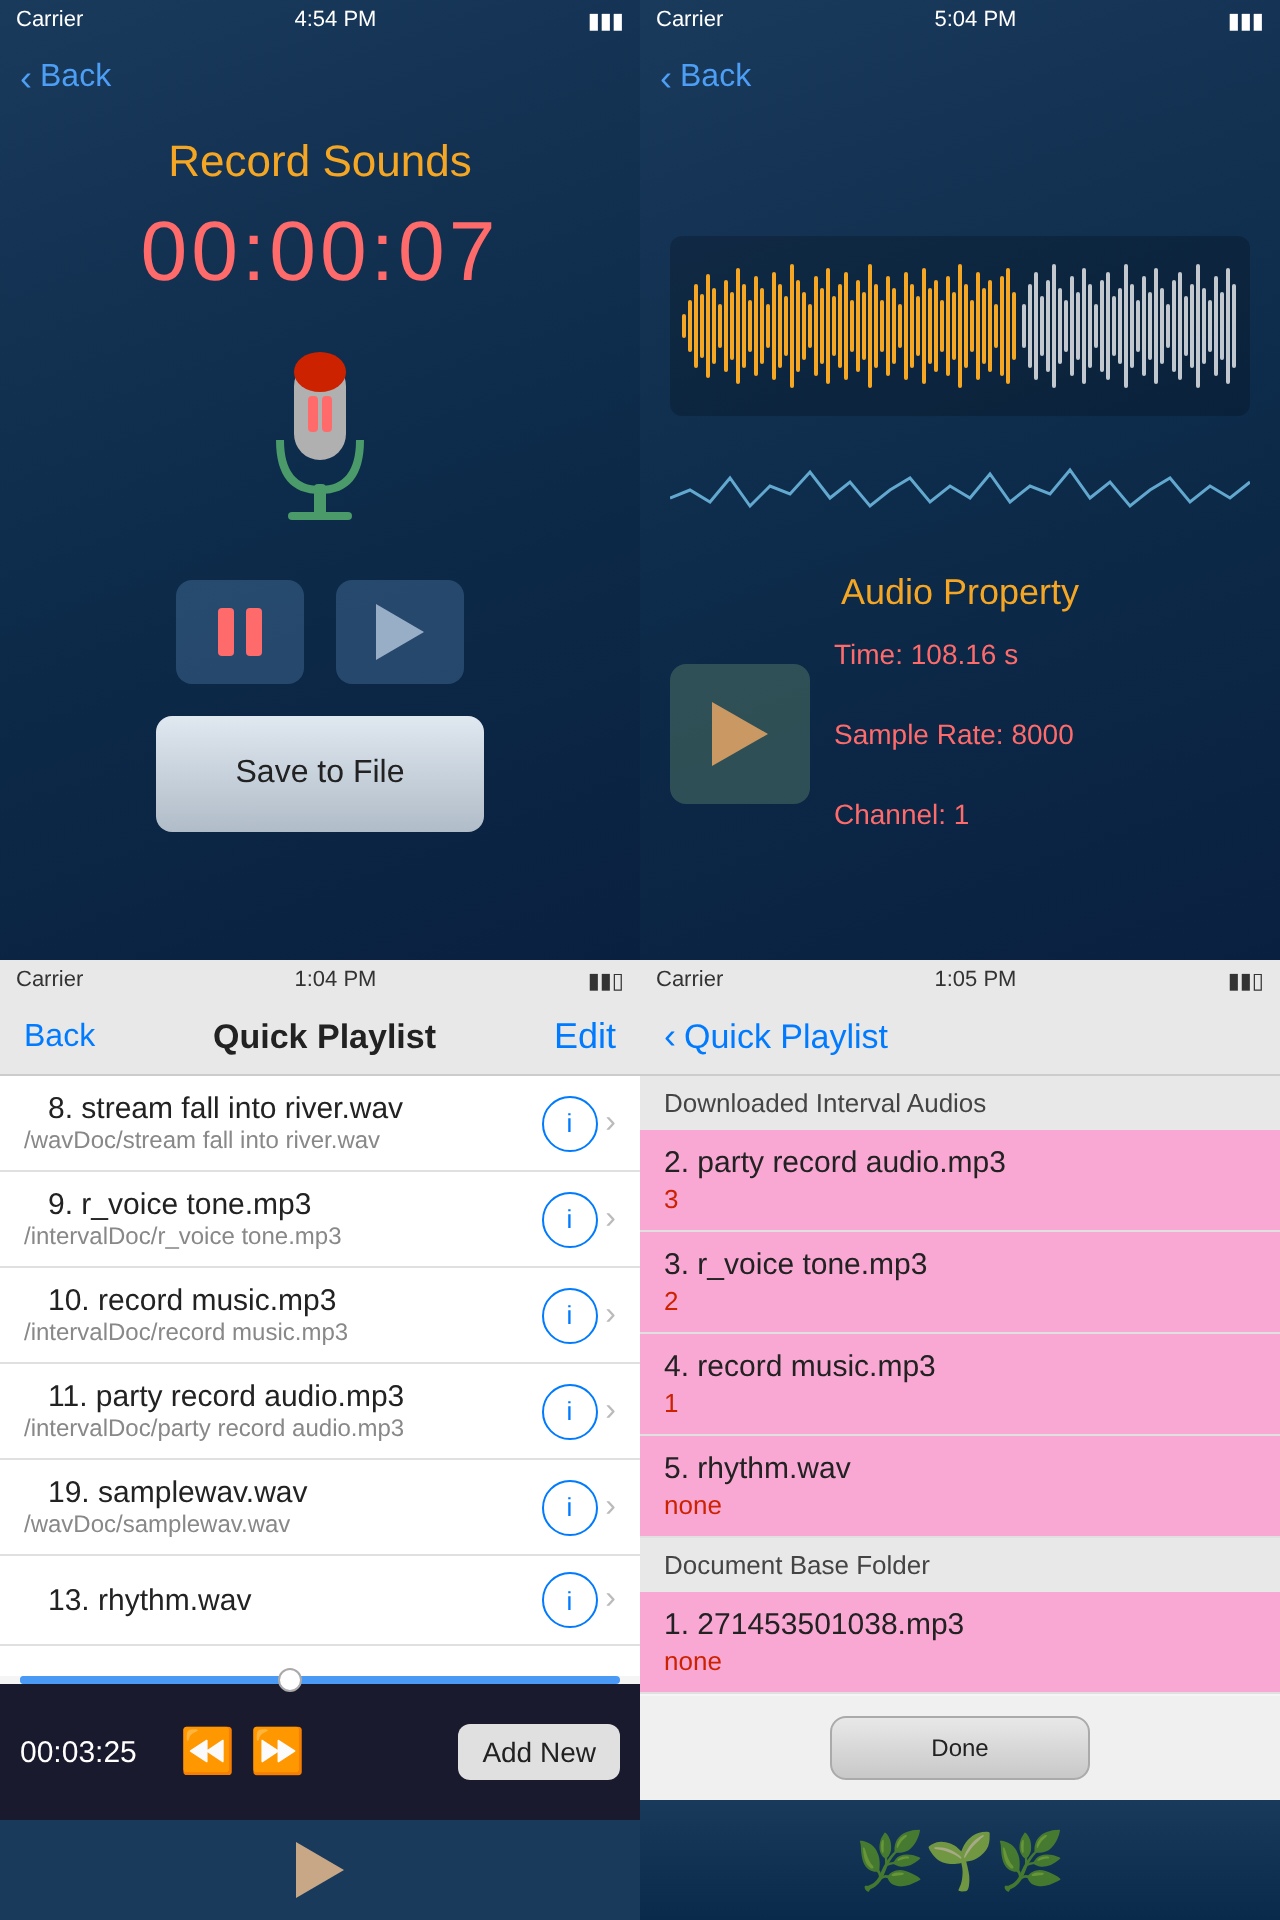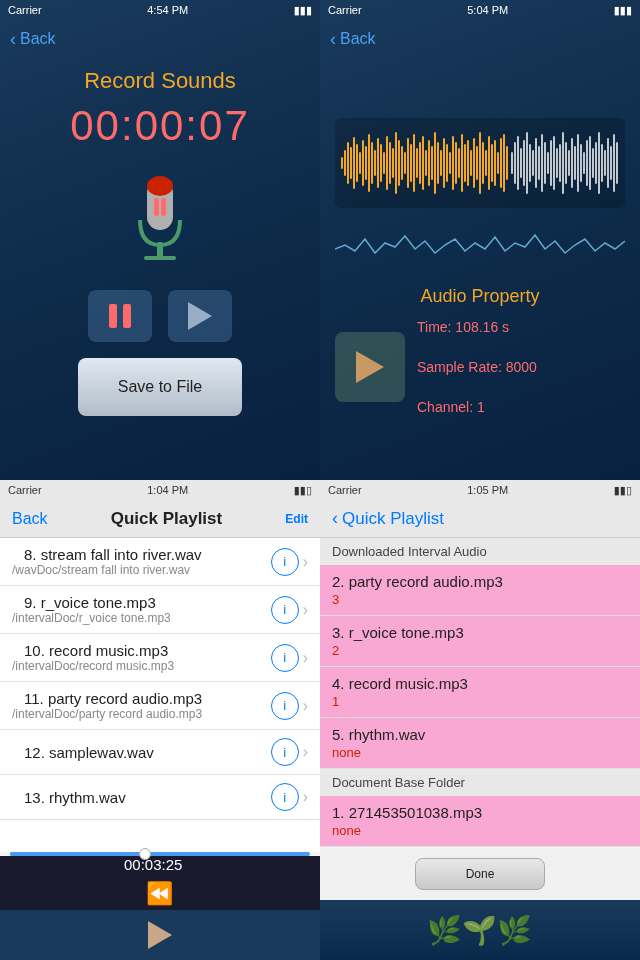--- a/index.html
+++ b/index.html
@@ -93,29 +93,29 @@
     
     .panel-bl {
       width: 320px; height: 480px;
       background: #f5f5f5;
       display: flex; flex-direction: column; overflow: hidden;
     }
     .bl-status { width:100%; height:20px; background:#e8e8e8; display:flex; justify-content:space-between; align-items:center; padding:0 8px; font-size:11px; color:#333; }
     .bl-nav { width:100%; height:38px; background:#e8e8e8; display:flex; align-items:center; justify-content:space-between; padding:0 12px; border-bottom: 1px solid #ccc; }
     .bl-nav-back { color:#007aff; font-size:16px; }
     .bl-nav-title { color:#222; font-size:17px; font-weight:600; }
-    .bl-nav-edit { color:#007aff; font-size:12px;font-weight:bold; }
+    .bl-nav-edit { color:#007aff; font-size:18px; }
     .list-area { flex:1; overflow:hidden; background:#fff; }
     .list-item { display:flex; align-items:center; padding:8px 12px; border-bottom:1px solid #e0e0e0; background:#fff; }
     .list-item-text { flex:1; }
     .list-item-name { font-size:15px; color:#222;margin-left:12px; }
     .list-item-path { font-size:12px; color:#888; }
     .list-item-info { width:28px; height:28px; border:1.5px solid #007aff; border-radius:50%; display:flex; align-items:center; justify-content:center; color:#007aff; font-size:13px; margin-right:4px; cursor:pointer; }
     .list-item-chevron { color:#bbb; font-size:16px; }
-    .player-bar { height:54px; background:#1a1a2e; display:flex; align-items:center; padding:0 10px; gap:8px;flex-direction:column; }
+    .player-bar { height:68px; background:#1a1a2e; display:flex; align-items:center; padding:0 10px; gap:8px; }
     .player-time { color:#fff; font-size:15px; min-width:72px; }
     .player-rew { color:#fff; font-size:22px; }
     .player-fwd { color:#fff; font-size:22px; }
     .player-add { background:#e0e0e0; border:none; border-radius:6px; padding:6px 12px; font-size:14px; color:#222; cursor:pointer; margin-left:auto; }
     .bottom-mini-player { height:50px; background:#1a3a5c; display:flex; align-items:center; justify-content:center; }
     .mini-play { width:0;height:0; border-top:14px solid transparent; border-bottom:14px solid transparent; border-left:24px solid rgba(220,180,140,0.9); }
 
     
     .panel-br {
       width: 320px; height: 480px;
@@ -361,21 +361,22 @@
     <div class="list-item">
       <div class="list-item-text">
         <div class="list-item-name">11. party record audio.mp3</div>
         <div class="list-item-path">/intervalDoc/party record audio.mp3</div>
       </div>
       <div class="list-item-info">i</div>
       <span class="list-item-chevron">›</span>
     </div>
     <div class="list-item">
       <div class="list-item-text">
-        <div class="list-item-name">12. samplewav.wav</div>
+        <div class="list-item-name">19. samplewav.wav</div>
+        <div class="list-item-path">/wavDoc/samplewav.wav</div>
       </div>
       <div class="list-item-info">i</div>
       <span class="list-item-chevron">›</span>
     </div>
     <div class="list-item">
       <div class="list-item-text">
         <div class="list-item-name">13. rhythm.wav</div>
         <div class="list-item-path"></div>
       </div>
       <div class="list-item-info">i</div>
@@ -401,21 +402,21 @@
   <div class="br-status">
     <span>Carrier</span>
     <span>1:05 PM</span>
     <span>▮▮▯</span>
   </div>
   <div class="br-nav">
     <span class="br-nav-back">‹</span>
     <span class="br-nav-title">Quick Playlist</span>
   </div>
   <div class="br-list">
-    <div class="br-section-header">Downloaded Interval Audio</div>
+    <div class="br-section-header">Downloaded Interval Audios</div>
     <div class="br-item">
       <div class="br-item-name">2. party record audio.mp3</div>
       <div class="br-item-num">3</div>
     </div>
     <div class="br-item">
       <div class="br-item-name">3. r_voice tone.mp3</div>
       <div class="br-item-num">2</div>
     </div>
     <div class="br-item">
       <div class="br-item-name">4. record music.mp3</div>

